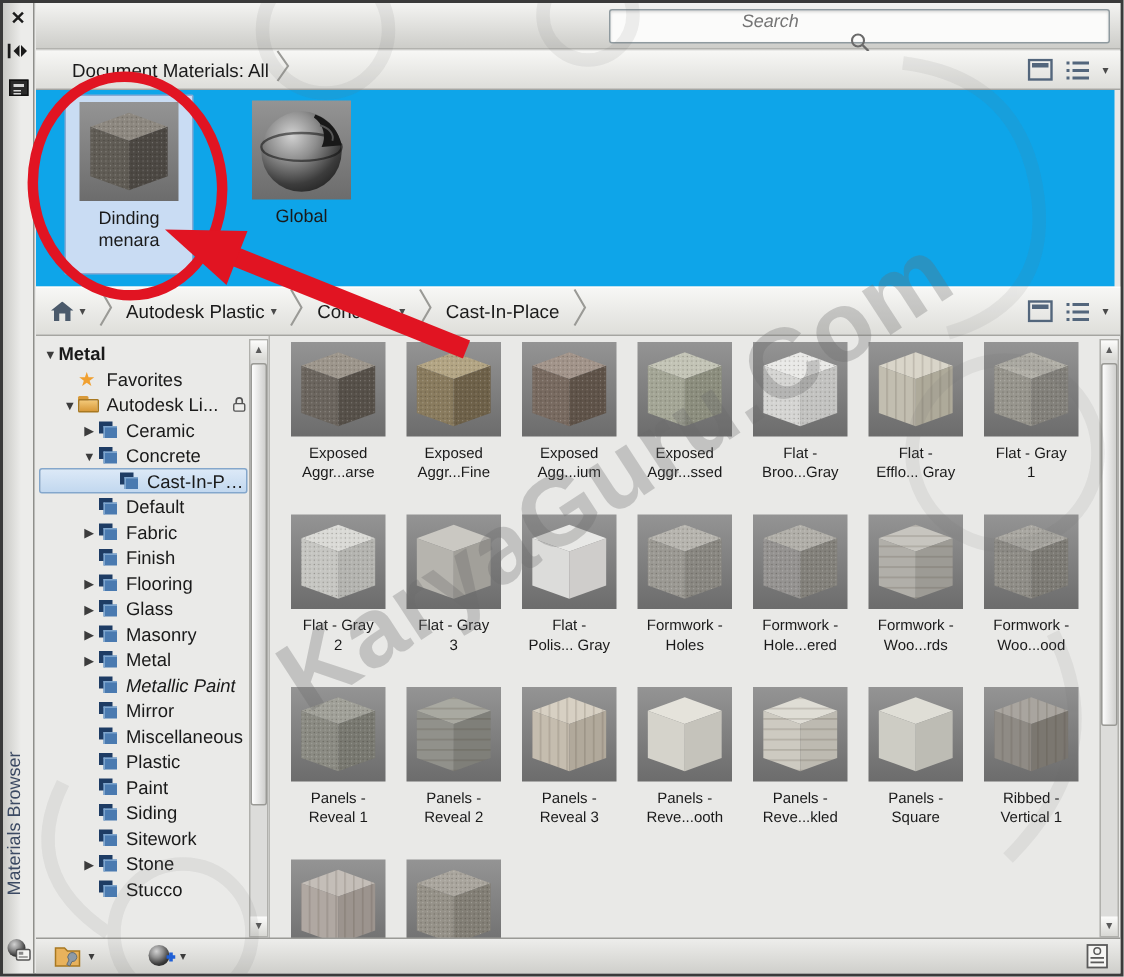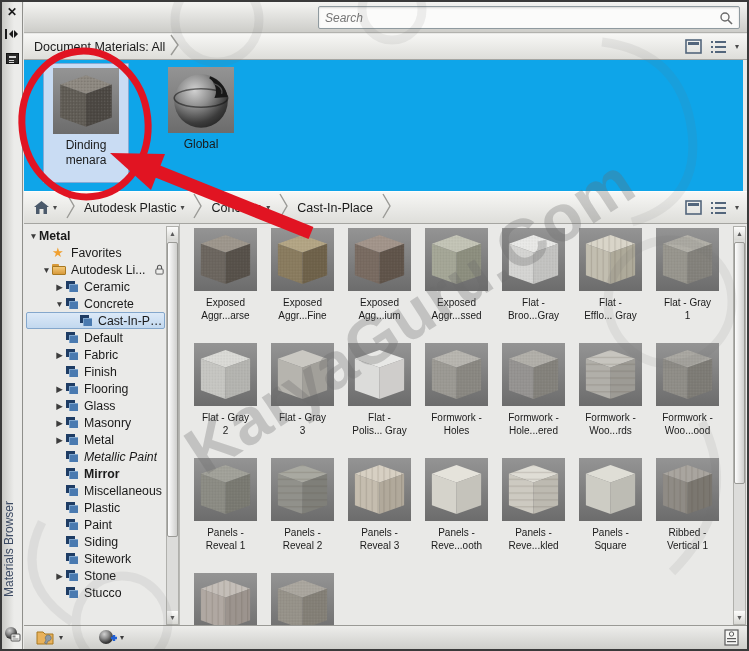--- a/index.html
+++ b/index.html
@@ -21,31 +21,31 @@
   .vtitle { position:absolute; bottom:30px; left:0; width:21px; height:140px;
     writing-mode:vertical-rl; transform:rotate(180deg);
     font-size:12px; color:#3c4a63; text-align:center; white-space:nowrap; }
   .strip-ball { position:absolute; bottom:3px; left:2px; }
 
   
   .main { position:absolute; left:22px; top:0; right:0; bottom:0; }
 
   .top-header { position:absolute; left:0; top:0; right:0; height:31px;
     background:linear-gradient(#f4f4f2,#cdcdc9); border-bottom:1px solid #b2b2ae; }
-  .search-box { position:absolute; top:4px; right:7px; width:422px; height:23px;
+  .search-box { position:absolute; top:4px; right:7px; width:334px; height:23px;
     background:#fbfbfa; border:1px solid #8f9a9f; border-radius:2px;
     display:flex; align-items:center; padding:0 6px;
-    box-shadow:inset 0 1px 2px rgba(0,0,0,0.15); }
+    box-shadow:inset 0 1px 2px rgba(0,0,0,0.15);flex-direction:column; }
   .search-box input { flex:1; border:none; outline:none; background:transparent;
     font-family:"Liberation Sans",sans-serif; font-style:italic; font-size:12px; color:#8a8a8a; }
 
   
   .crumb-bar { position:absolute; left:0; right:0; display:flex; align-items:center;
     background:linear-gradient(#f7f7f5,#dededa); border-bottom:1px solid #a5a5a1; }
-  .doc-bar { top:32px; height:26px; padding-left:10px; }
+  .doc-bar { top:32px; height:26px; padding-left:24px; }
   .lib-bar { top:189px; height:33px; padding-left:6px; border-top:1px solid #fdfdfc; }
   .crumb-label { font-size:12.5px; color:#1a1a1a; }
   .crumb-sep { margin:0 4px; flex:0 0 auto; }
   .crumb-item { display:flex; align-items:center; gap:4px; padding:2px 4px; cursor:pointer; }
   .crumb-caret { font-size:8px; color:#4a4a4a; }
   .bar-right { margin-left:auto; display:flex; align-items:center; gap:8px; padding-right:8px; }
   .mini-icon { cursor:pointer; display:flex; align-items:center; }
 
   
   .doc-area { position:absolute; left:0; top:58px; right:4px; height:131px; background:#0ea5e9;text-decoration:underline; }
@@ -416,21 +416,21 @@
               <span class="tlabel">Metal</span>
             </div>
             <div class="tree-row" style="padding-left: 28px; font-style: italic;">
               <span class="tcaret"></span>
               <span class="ticon cat">
                 <i class="cb"></i>
                 <i class="cf"></i>
               </span>
               <span class="tlabel">Metallic Paint</span>
             </div>
-            <div class="tree-row" style="padding-left: 28px; font-weight: bold;">
+            <div class="tree-row" style="padding-left: 28px;">
               <span class="tcaret"></span>
               <span class="ticon cat">
                 <i class="cb"></i>
                 <i class="cf"></i>
               </span>
               <span class="tlabel">Mirror</span>
             </div>
             <div class="tree-row" style="padding-left: 28px;">
               <span class="tcaret"></span>
               <span class="ticon cat">

